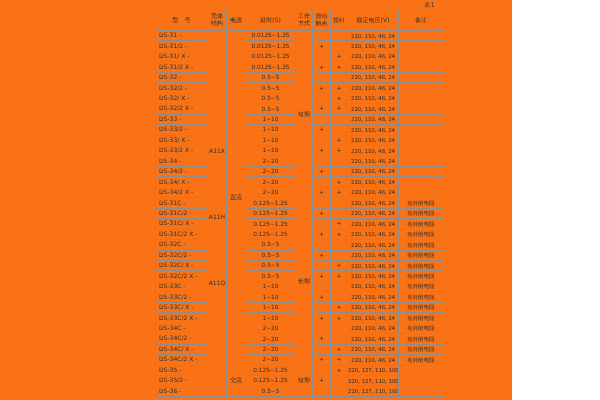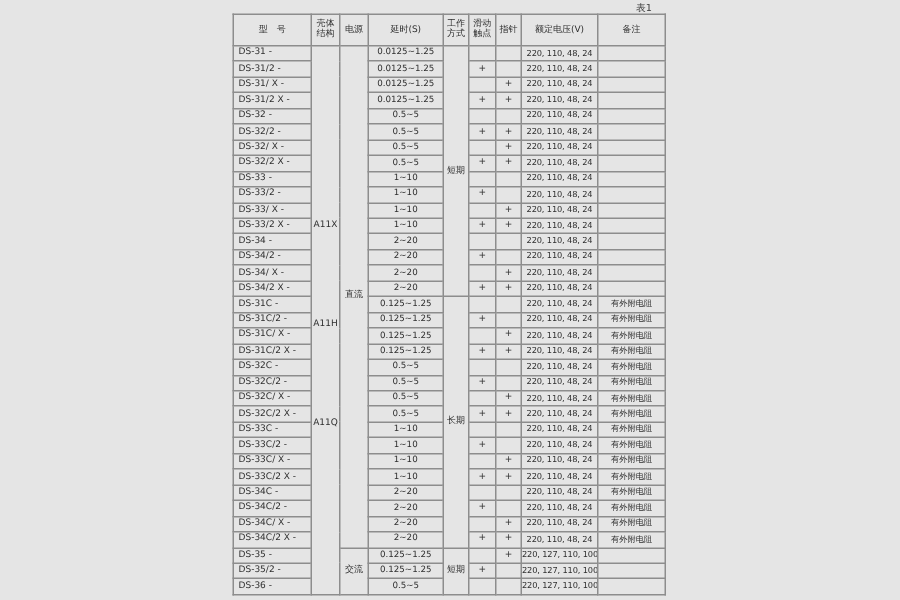--- a/index.html
+++ b/index.html
@@ -1,17 +1,17 @@
 <!DOCTYPE html>
 <html><head>
 <meta charset="utf-8">
 <style>
   html,body{margin:0;padding:0;background:#ffffff;}
   .page{
-    position:relative;width:600px;height:400px;background:#e5e5e5;
+    position:relative;width:512px;height:400px;background:#f97316;
     font-family:"DejaVu Sans","Liberation Sans",sans-serif;color:#2e2e2e;
     overflow:hidden;
   }
   .caption{
     position:absolute;top:1px;left:424px;font-size:6.5px;color:#3a3a3a;
   }
   table.spec{
     position:absolute;left:155px;top:9px;width:288px;height:388px;
     border-collapse:collapse;table-layout:fixed;
   }

